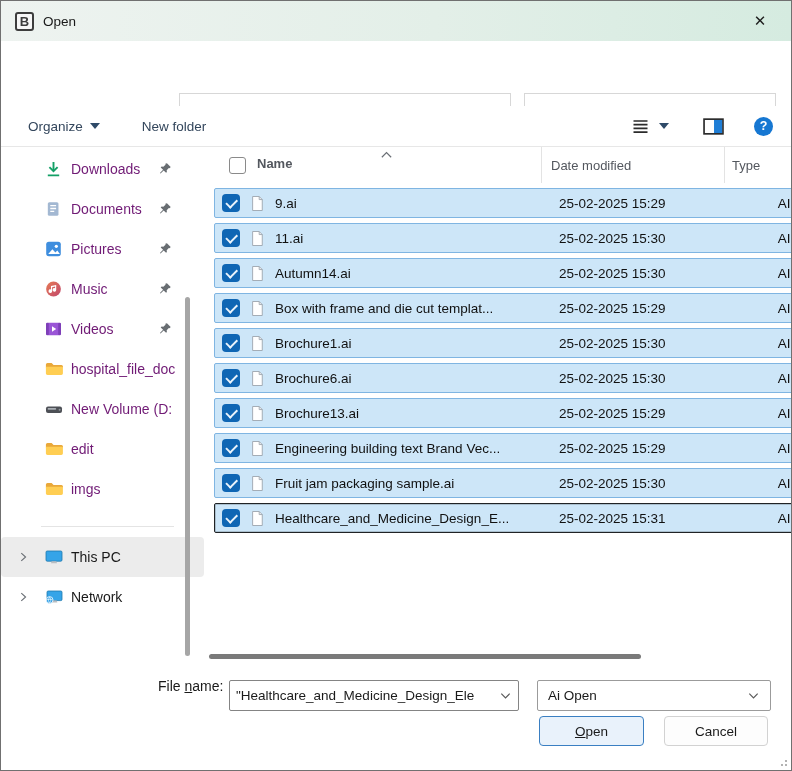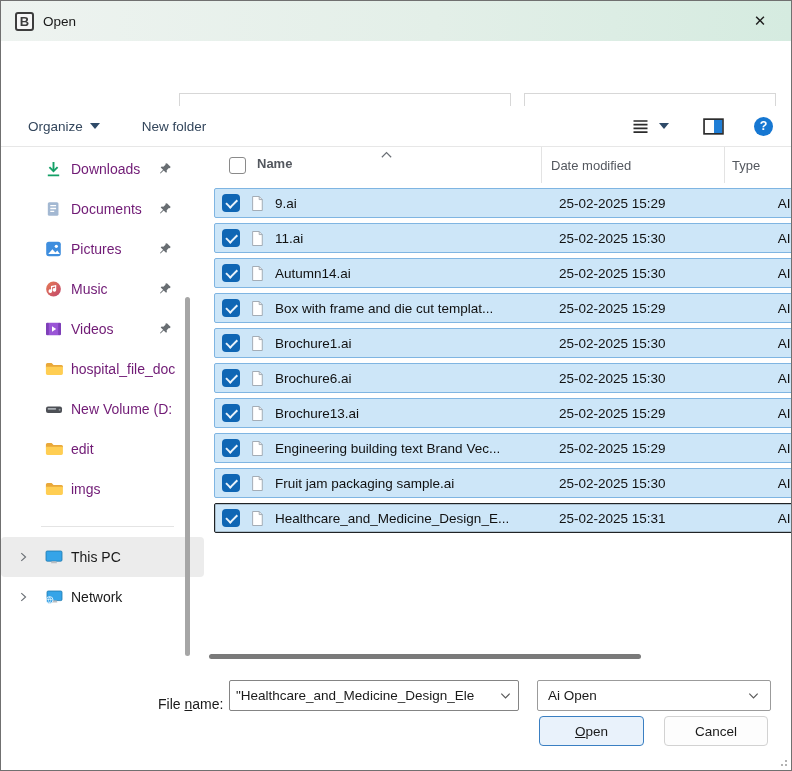--- a/index.html
+++ b/index.html
@@ -129,21 +129,21 @@
   .row-name { white-space:nowrap; overflow:hidden; }
   .row-date { white-space:nowrap; }
   .row-type { text-align:center; white-space:nowrap; }
   .hscroll-thumb {
     position:absolute; left:5px; bottom:8px; width:432px; height:5px;
     background:#7a7a7a; border-radius:3px; cursor:pointer;
   }
 
   
   .footer { position:absolute; left:0; right:0; bottom:0; height:103px; background:#fff; }
-  .fn-label { position:absolute; left:157px; top:22px; height:30px; line-height:30px; font-size:14px; }
+  .fn-label { position:absolute; left:157px; top:4px; height:30px; line-height:30px; font-size:14px; }
   .u { text-decoration:underline; }
   .fn-combo {
     position:absolute; left:228px; top:13px; width:290px; height:31px;
     border:1px solid #848484; border-radius:2px; background:#fff;
     display:flex; align-items:center; padding:0 6px; cursor:pointer;
   }
   .fn-combo .combo-text { flex:1; white-space:nowrap; overflow:hidden; font-size:13.5px; }
   .ft-select {
     position:absolute; left:536px; top:13px; width:234px; height:31px;
     border:1px solid #9b9b9b; border-radius:2px; background:#fff;

